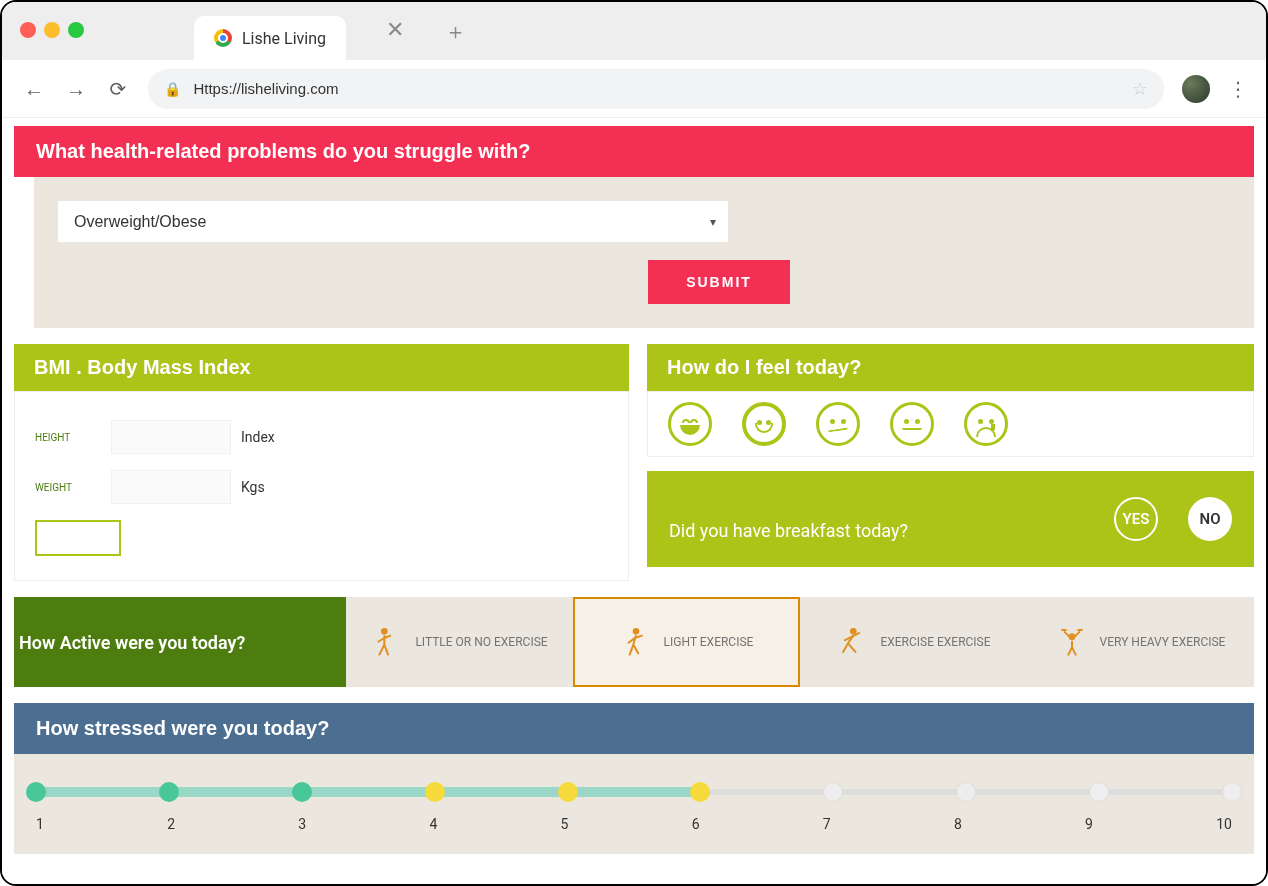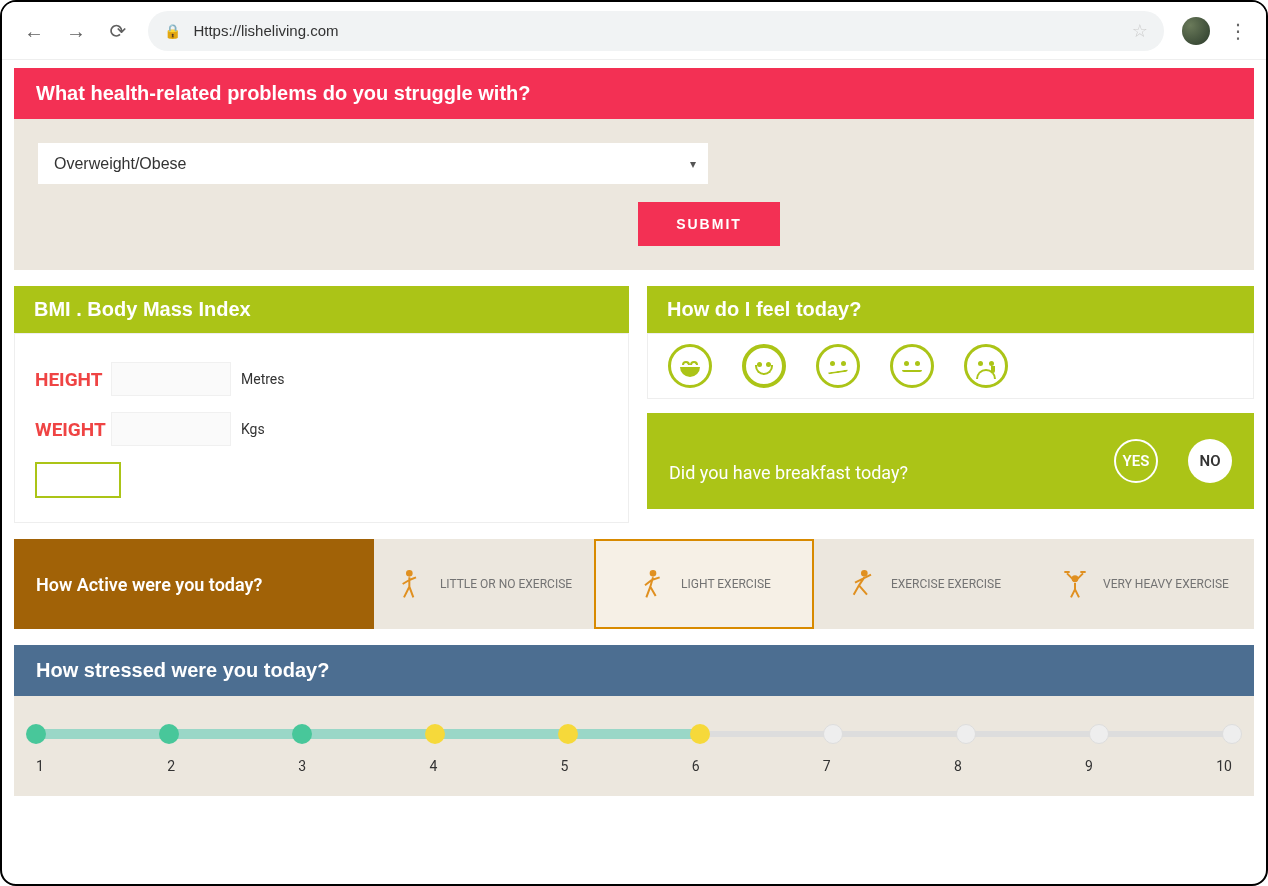--- a/index.html
+++ b/index.html
@@ -23,33 +23,33 @@
 .urlbar { flex: 1; background: #f1f3f4; border-radius: 22px; height: 40px; display: flex; align-items: center; padding: 0 16px; gap: 12px; }
 .lock { color: #555; font-size: 14px; }
 .url { flex: 1; font-size: 15px; color: #333; border: none; background: transparent; outline: none; }
 .star { color: #ccc; font-size: 18px; }
 .avatar { width: 28px; height: 28px; border-radius: 50%; background: radial-gradient(circle at 30% 30%, #6a7a5a, #2a3a2a); }
 .kebab { font-size: 20px; color: #666; letter-spacing: -2px; }
 
 .viewport { padding: 8px 12px; background: #fff; height: calc(886px - 58px - 58px - 2px); overflow: hidden; }
 
 .panel-red { background: #f33054; color: #fff; padding: 14px 22px; font-family: Arial Black, Arial, sans-serif; font-weight: 900; font-size: 20px; font-style: normal; letter-spacing: 0; }
-.panel-red-body { background: #ece7de; padding: 24px; display: flex; flex-direction: column; align-items: center; gap: 18px; }
+.panel-red-body { background: #ece7de; padding: 24px; display: flex; flex-direction: column; align-items: center; gap: 18px; margin-left: 20px; }
 .select { width: 670px; background: #fff; border: none; padding: 12px 16px; font-size: 16px; color: #333; align-self: flex-start; appearance: none; position: relative; }
 .select-wrap { position: relative; width: 670px; align-self: flex-start; }
 .select-wrap::after { content: "▾"; position: absolute; right: 12px; top: 50%; transform: translateY(-50%); color: #555; font-size: 12px; pointer-events: none; }
 .submit-btn { background: #f33054; color: #fff; border: none; padding: 14px 38px; font-size: 14px; letter-spacing: 2px; font-weight: 600; cursor: pointer; margin-left: 150px; }
 
 .row { display: flex; gap: 18px; margin-top: 16px; }
 .col { display: flex; flex-direction: column; }
 .bmi-panel { width: 615px; }
 .panel-green-head { background: #abc417; color: #fff; padding: 12px 20px; font-family: Arial Black, Arial, sans-serif; font-weight: 900; font-size: 20px; }
 .bmi-body { background: #fff; border: 1px solid #eee; padding: 28px 20px 24px 20px; }
 .bmi-row { display: flex; align-items: center; gap: 14px; margin-bottom: 16px; }
-.bmi-label { font-size: 19px; color: #ef4444; width: 62px; font-weight: 700; }
+.bmi-label { font-size: 10px; color: #4d7c0f; width: 62px; font-weight: 400; }
 .bmi-input { width: 120px; height: 34px; border: 1px solid #f0f0f0; background: #fafafa; }
 .bmi-unit { font-size: 14px; color: #333; margin-left: -4px; }
 .calc-row { display: flex; gap: 40px; align-items: center; }
 .calc-btn { background: #abc417; color: #fff; border: none; padding: 12px 26px; font-size: 14px; letter-spacing: 1px; font-weight: 500; cursor: pointer; }
 .result-box { width: 86px; height: 36px; border: 2px solid #abc417; }
 
 .feel-panel { flex: 1; }
 .faces { background: #fff; border: 1px solid #eee; padding: 10px 20px; display: flex; gap: 30px; }
 .face { width: 44px; height: 44px; border: 3px solid #abc417; border-radius: 50%; position: relative; cursor: pointer; }
 .face.selected { border-width: 4px; }
@@ -63,41 +63,58 @@
 .face.laugh .mouth { background: #abc417; border: none; border-radius: 0 0 20px 20px; height: 10px; bottom: 8px; }
 .face.laugh .eye { height: 4px; border-radius: 4px 4px 0 0; width: 8px; background: transparent; border-top: 2.5px solid #abc417; border-left: 2.5px solid #abc417; border-right: 2.5px solid #abc417; }
 
 .breakfast { background: #abc417; color: #fff; padding: 26px 22px; display: flex; align-items: flex-end; margin-top: 14px; }
 .breakfast-q { font-size: 18px; flex: 1; }
 .yn { width: 44px; height: 44px; border-radius: 50%; display: flex; align-items: center; justify-content: center; font-size: 15px; font-weight: 600; cursor: pointer; margin-left: 30px; }
 .yn.yes { border: 2px solid #fff; color: #fff; }
 .yn.no { background: #fff; color: #333; }
 
 .active-row { display: flex; margin-top: 16px; background: #ece7de; }
-.active-head { background: #a16207; color: #fff; display: flex; align-items: center; padding: 0 22px; font-size: 18px; font-weight: 600; width: 360px; height: 90px; }
+.active-head { background: #4d7c0f; color: #fff; display: flex; align-items: center; padding: 0 5px; font-size: 18px; font-weight: 600; width: 332px; height: 90px; }
 .exercise { flex: 1; display: flex; align-items: center; justify-content: center; gap: 12px; font-size: 12px; color: #737373; border: 2px solid transparent; cursor: pointer; height: 90px; }
 .exercise.selected { border: 2px solid #d88a00; background: #f6f0e6; }
 .ex-icon { width: 32px; height: 36px; }
 .ex-icon svg { width: 100%; height: 100%; stroke: #e09020; fill: #e09020; }
 
 .stress-head { background: #4c6e91; color: #fff; padding: 14px 22px; font-family: Arial Black, Arial, sans-serif; font-weight: 900; font-size: 20px; margin-top: 16px; }
 .stress-body { background: #ece7de; padding: 28px 22px 22px 22px; }
 .slider-track-wrap { position: relative; height: 20px; }
 .slider-track { position: absolute; top: 7px; left: 0; right: 0; height: 6px; background: #ddd; border-radius: 3px; }
 .slider-fill { position: absolute; top: 5px; left: 0; height: 10px; background: #9ad7c7; border-radius: 5px; }
 .slider-dot { position: absolute; top: 0; width: 20px; height: 20px; border-radius: 50%; transform: translateX(-50%); }
 .slider-dot.green { background: #48c79a; }
 .slider-dot.yellow { background: #f6d93a; }
 .slider-dot.grey { background: #eee; border: 1px solid #ddd; }
 .slider-labels { display: flex; justify-content: space-between; margin-top: 14px; color: #333; font-size: 14px; }
 </style>
 </head>
 <body>
 
 <div class="browser-frame">
+  <div class="titlebar">
+    <div class="traffic">
+      <div class="dot red"></div>
+      <div class="dot yellow"></div>
+      <div class="dot green"></div>
+    </div>
+    <div class="tabs">
+      <div class="tab active">
+        <span class="chrome-icon"></span>
+        <span>Lishe Living</span>
+      </div>
+      <div class="tab-actions">
+        <span>✕</span>
+        <span>＋</span>
+      </div>
+    </div>
+  </div>
 
   <div class="addrbar">
     <div class="navbtn">←</div>
     <div class="navbtn">→</div>
     <div class="navbtn">⟳</div>
     <div class="urlbar">
       <span class="lock">🔒</span>
       <input class="url" value="Https://lisheliving.com" style="">
       <span class="star">☆</span>
     </div>
@@ -117,21 +134,21 @@
       <button class="submit-btn">SUBMIT</button>
     </div>
 
     <div class="row">
       <div class="col bmi-panel">
         <div class="panel-green-head">BMI . Body Mass Index</div>
         <div class="bmi-body">
           <div class="bmi-row">
             <span class="bmi-label">HEIGHT</span>
             <input class="bmi-input" style="">
-            <span class="bmi-unit">Metres</span>
+            <span class="bmi-unit">Index</span>
           </div>
           <div class="bmi-row">
             <span class="bmi-label">WEIGHT</span>
             <input class="bmi-input" style="">
             <span class="bmi-unit">Kgs</span>
           </div>
           <div class="calc-row">
             <div class="result-box"></div>
           </div>
         </div>

